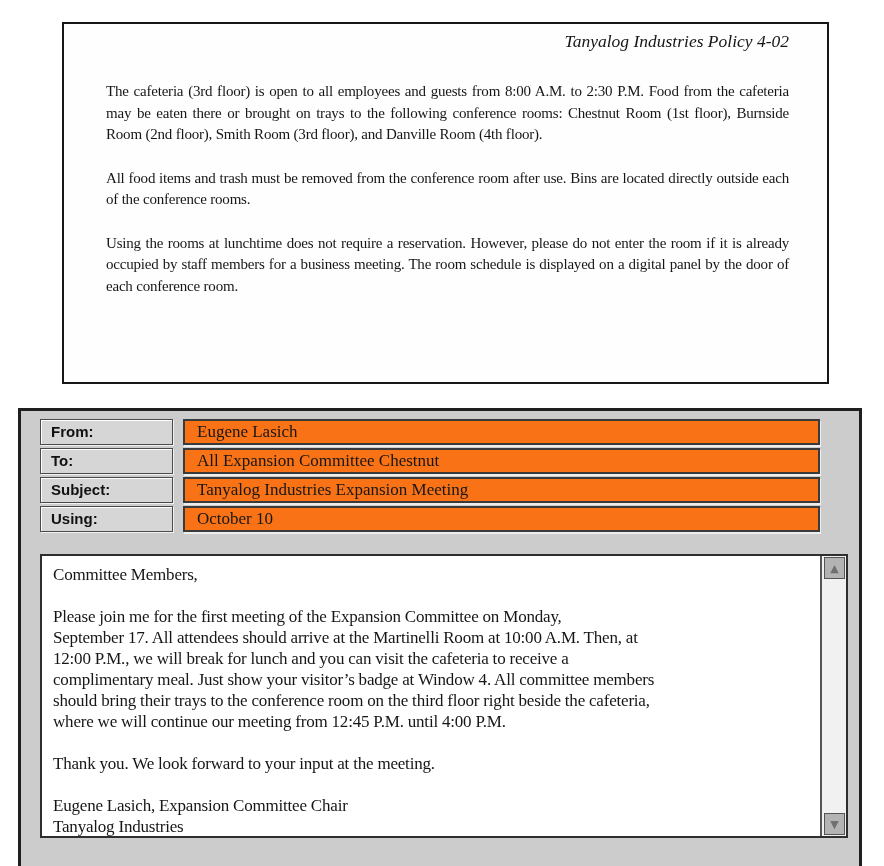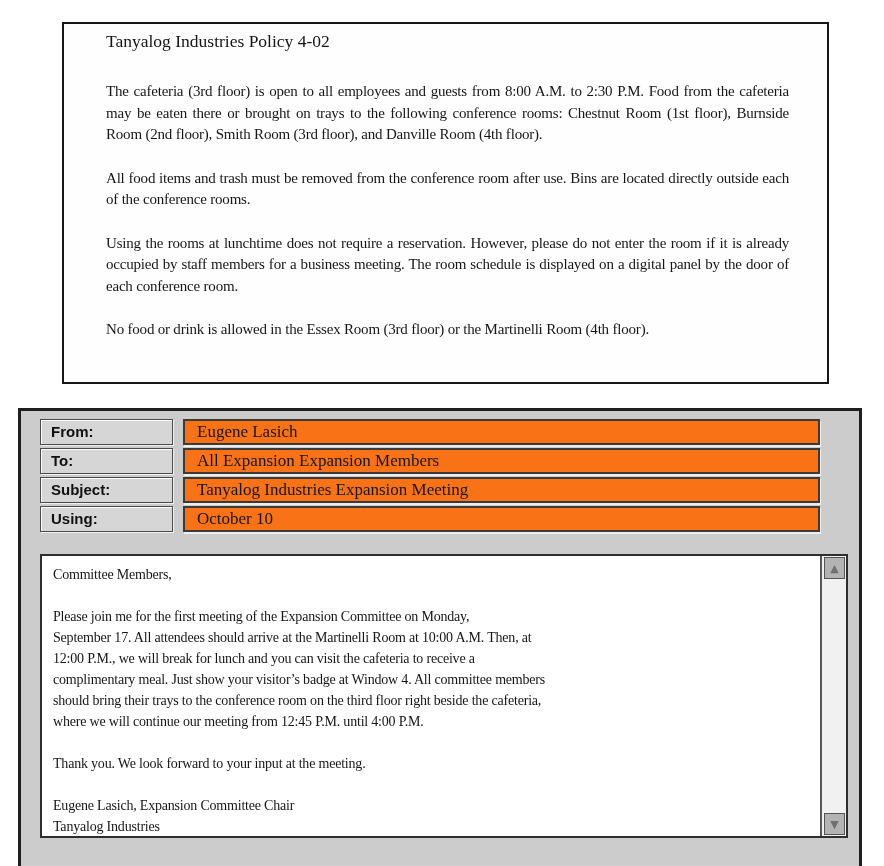--- a/index.html
+++ b/index.html
@@ -6,21 +6,21 @@
   html,body { width:884px; height:866px; background:#ffffff; }
   body { font-family:"Liberation Serif", serif; color:#161616; position:relative; }
 
   
   .doc-box {
     position:absolute; left:62px; top:22px; width:767px; height:362px;
     background:#fefefe; border:2.5px solid #161616;
   }
   .doc-inner { padding:7px 38px 0 42px; }
   .doc-title {
-    text-align:left; font-size:17.5px; line-height:21px; margin-bottom:29px;
+    text-align:right; font-size:17.5px; line-height:21px; margin-bottom:29px;font-style:italic;
   }
   .doc-para {
     font-size:15px; line-height:21.5px; text-align:justify; margin-bottom:22px;
     letter-spacing:-0.2px;
   }
 
   
   .email-panel {
     position:absolute; left:18px; top:408px; width:844px; height:578px;
     background:#cccccc; border:3px solid #1f1f1f;
@@ -46,21 +46,21 @@
   .row-date    { top:95px; }
 
   
   .message-box {
     position:absolute; left:19px; top:143px; width:808px; height:284px;
     background:#ffffff; border:2px solid #2e2e2e;
   }
   .message-text {
     position:absolute; left:0; top:0; right:26px; bottom:0;
     padding:8px 4px 6px 11px;
-    font-size:14px; line-height:21px; letter-spacing:-0.2px;
+    font-size:17px; line-height:21px; letter-spacing:-0.2px;
     white-space:pre-wrap; overflow:hidden; color:#161616;
   }
   .scrollbar {
     position:absolute; top:0; right:0; bottom:0; width:26px;
     background:#f1f1f1; border-left:2px solid #555;
   }
   .scroll-btn {
     position:absolute; right:1px; width:21px; height:22px;
     background:#b3b3b3; border:1.5px solid #555;
     display:flex; align-items:center; justify-content:center;
@@ -74,34 +74,33 @@
 </style>
 </head>
 <body>
 
 <section class="doc-box">
   <div class="doc-inner">
     <div class="doc-title">Tanyalog Industries Policy 4-02</div>
     <p class="doc-para">The cafeteria (3rd floor) is open to all employees and guests from 8:00 A.M. to 2:30 P.M. Food from the cafeteria may be eaten there or brought on trays to the following conference rooms: Chestnut Room (1st floor), Burnside Room (2nd floor), Smith Room (3rd floor), and Danville Room (4th floor).</p>
     <p class="doc-para">All food items and trash must be removed from the conference room after use. Bins are located directly outside each of the conference rooms.</p>
     <p class="doc-para">Using the rooms at lunchtime does not require a reservation. However, please do not enter the room if it is already occupied by staff members for a business meeting. The room schedule is displayed on a digital panel by the door of each conference room.</p>
-    <p class="doc-para">No food or drink is allowed in the Essex Room (3rd floor) or the Martinelli Room (4th floor).</p>
   </div>
 </section>
 
 <section class="email-panel">
 
   <div class="field-row row-from">
     <div class="field-label">From:</div>
     <div class="field-value">Eugene Lasich</div>
   </div>
 
   <div class="field-row row-to">
     <div class="field-label">To:</div>
-    <div class="field-value">All Expansion Expansion Members</div>
+    <div class="field-value">All Expansion Committee Chestnut</div>
   </div>
 
   <div class="field-row row-subject">
     <div class="field-label">Subject:</div>
     <div class="field-value">Tanyalog Industries Expansion Meeting</div>
   </div>
 
   <div class="field-row row-date">
     <div class="field-label">Using:</div>
     <div class="field-value">October 10</div>

